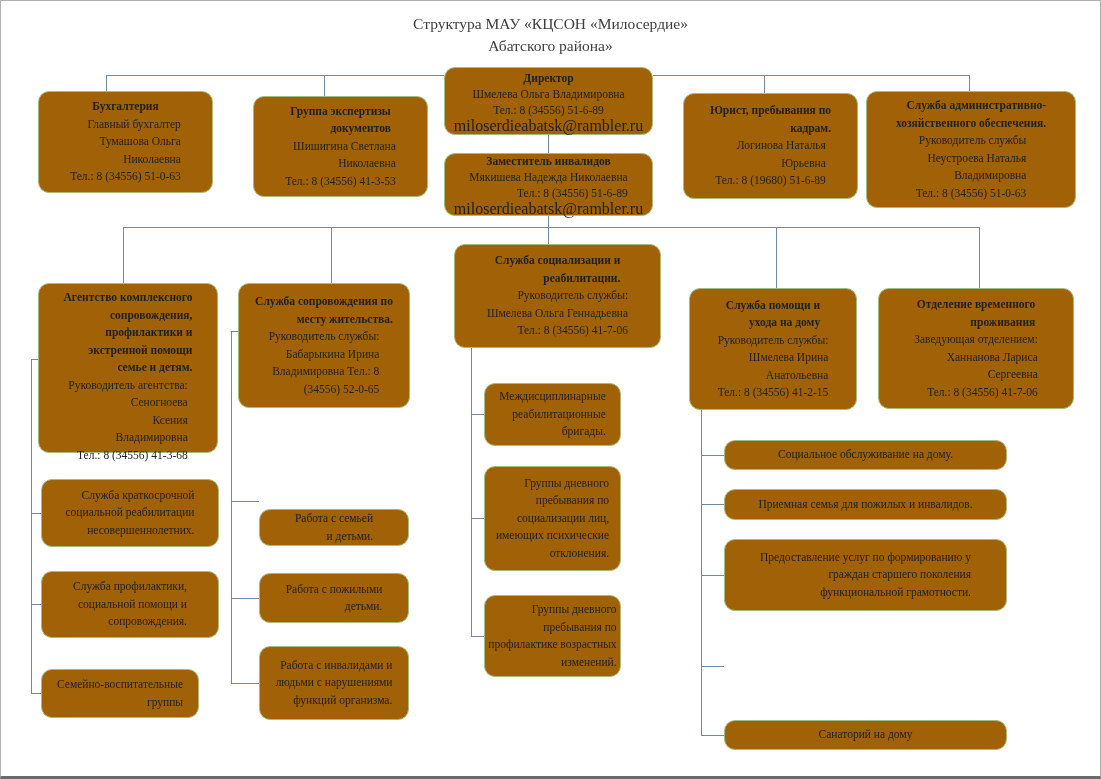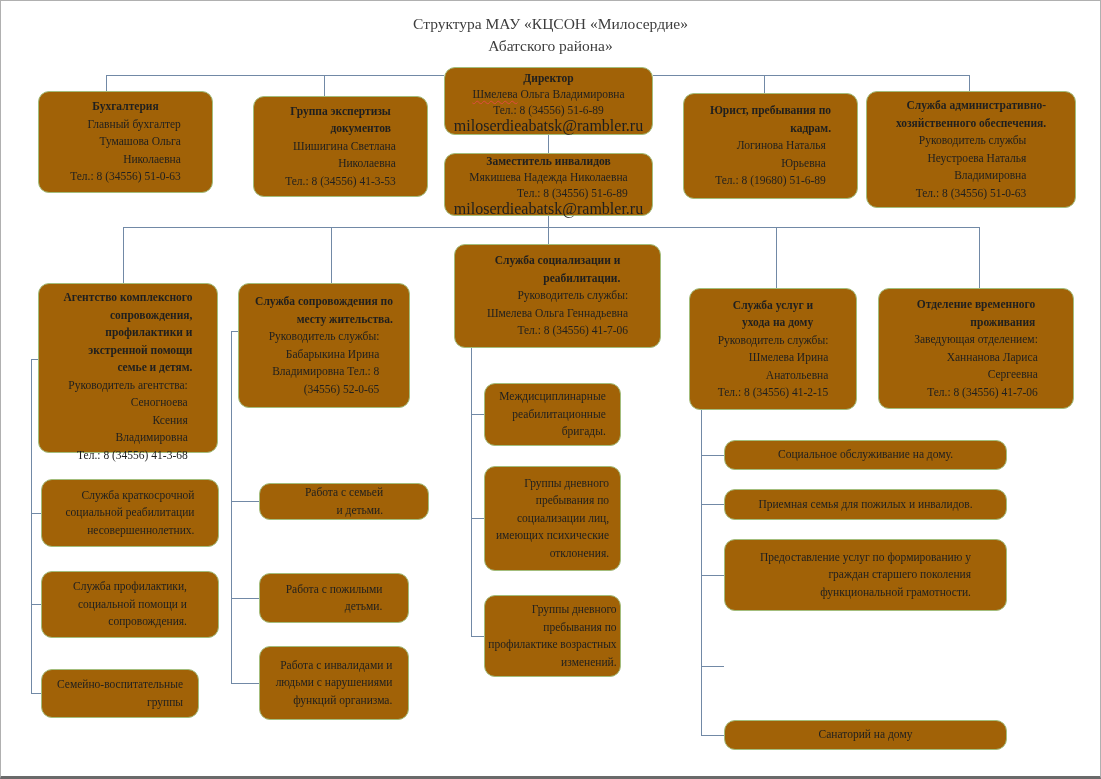--- a/index.html
+++ b/index.html
@@ -152,21 +152,21 @@
 
   <div class="node" style="left:453px;top:243px;width:207px;height:104px">
     <div class="nt">Служба социализации и
 реабилитации.</div>
     <div class="nb">Руководитель службы:
 Шмелева Ольга Геннадьевна
 Тел.: 8 (34556) 41-7-06</div>
   </div>
 
   <div class="node" style="left:688px;top:287px;width:168px;height:122px">
-    <div class="nt">Служба услуг и
+    <div class="nt">Служба помощи и
 ухода на дому</div>
     <div class="nb">Руководитель службы:
 Шмелева Ирина
 Анатольевна
 Тел.: 8 (34556) 41-2-15</div>
   </div>
 
   <div class="node" style="left:877px;top:287px;width:196px;height:121px">
     <div class="nt">Отделение временного
 проживания</div>
@@ -184,21 +184,21 @@
   <div class="node" style="left:40px;top:570px;width:178px;height:67px">
     <div class="nb">Служба профилактики,
 социальной помощи и
 сопровождения.</div>
   </div>
   <div class="node" style="left:40px;top:668px;width:158px;height:49px">
     <div class="nb">Семейно-воспитательные
 группы</div>
   </div>
 
-  <div class="node" style="left:258px;top:482px;width:170px;height:37px">
+  <div class="node" style="left:258px;top:508px;width:150px;height:37px">
     <div class="nb">Работа с семьей
 и детьми.</div>
   </div>
   <div class="node" style="left:258px;top:572px;width:150px;height:50px">
     <div class="nb">Работа с пожилыми
 детьми.</div>
   </div>
   <div class="node" style="left:258px;top:645px;width:150px;height:74px">
     <div class="nb">Работа с инвалидами и
 людьми с нарушениями

